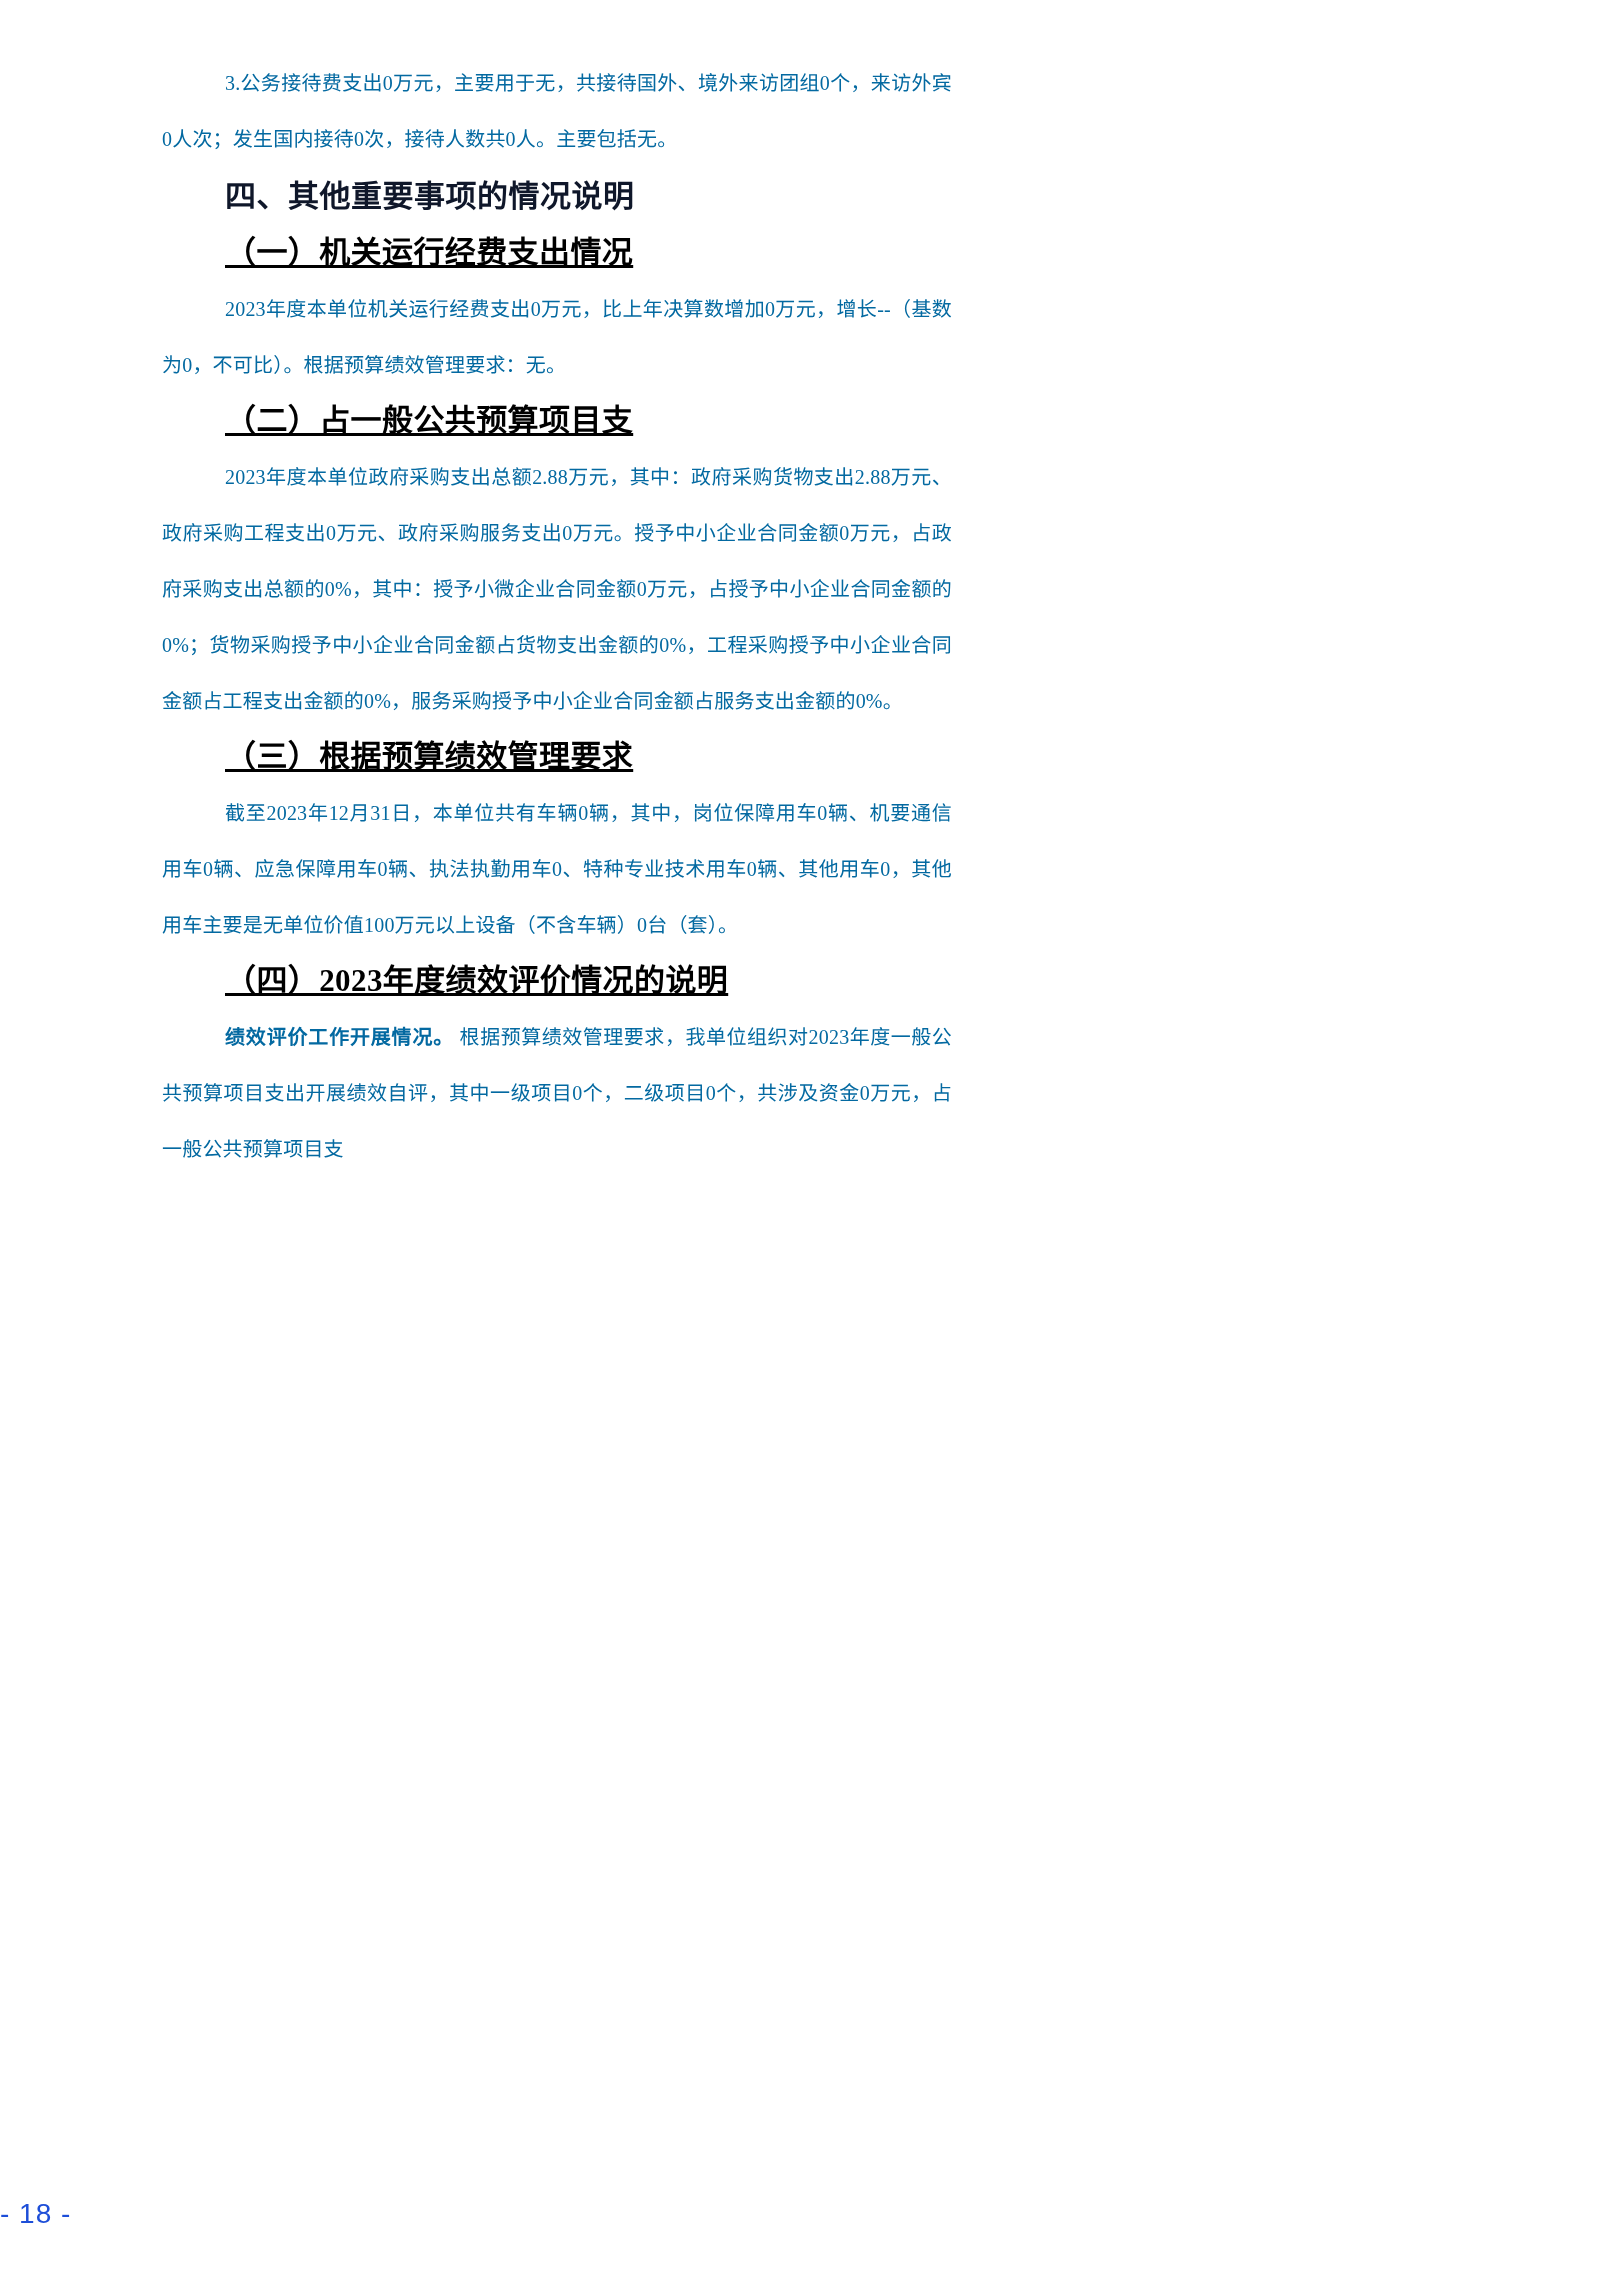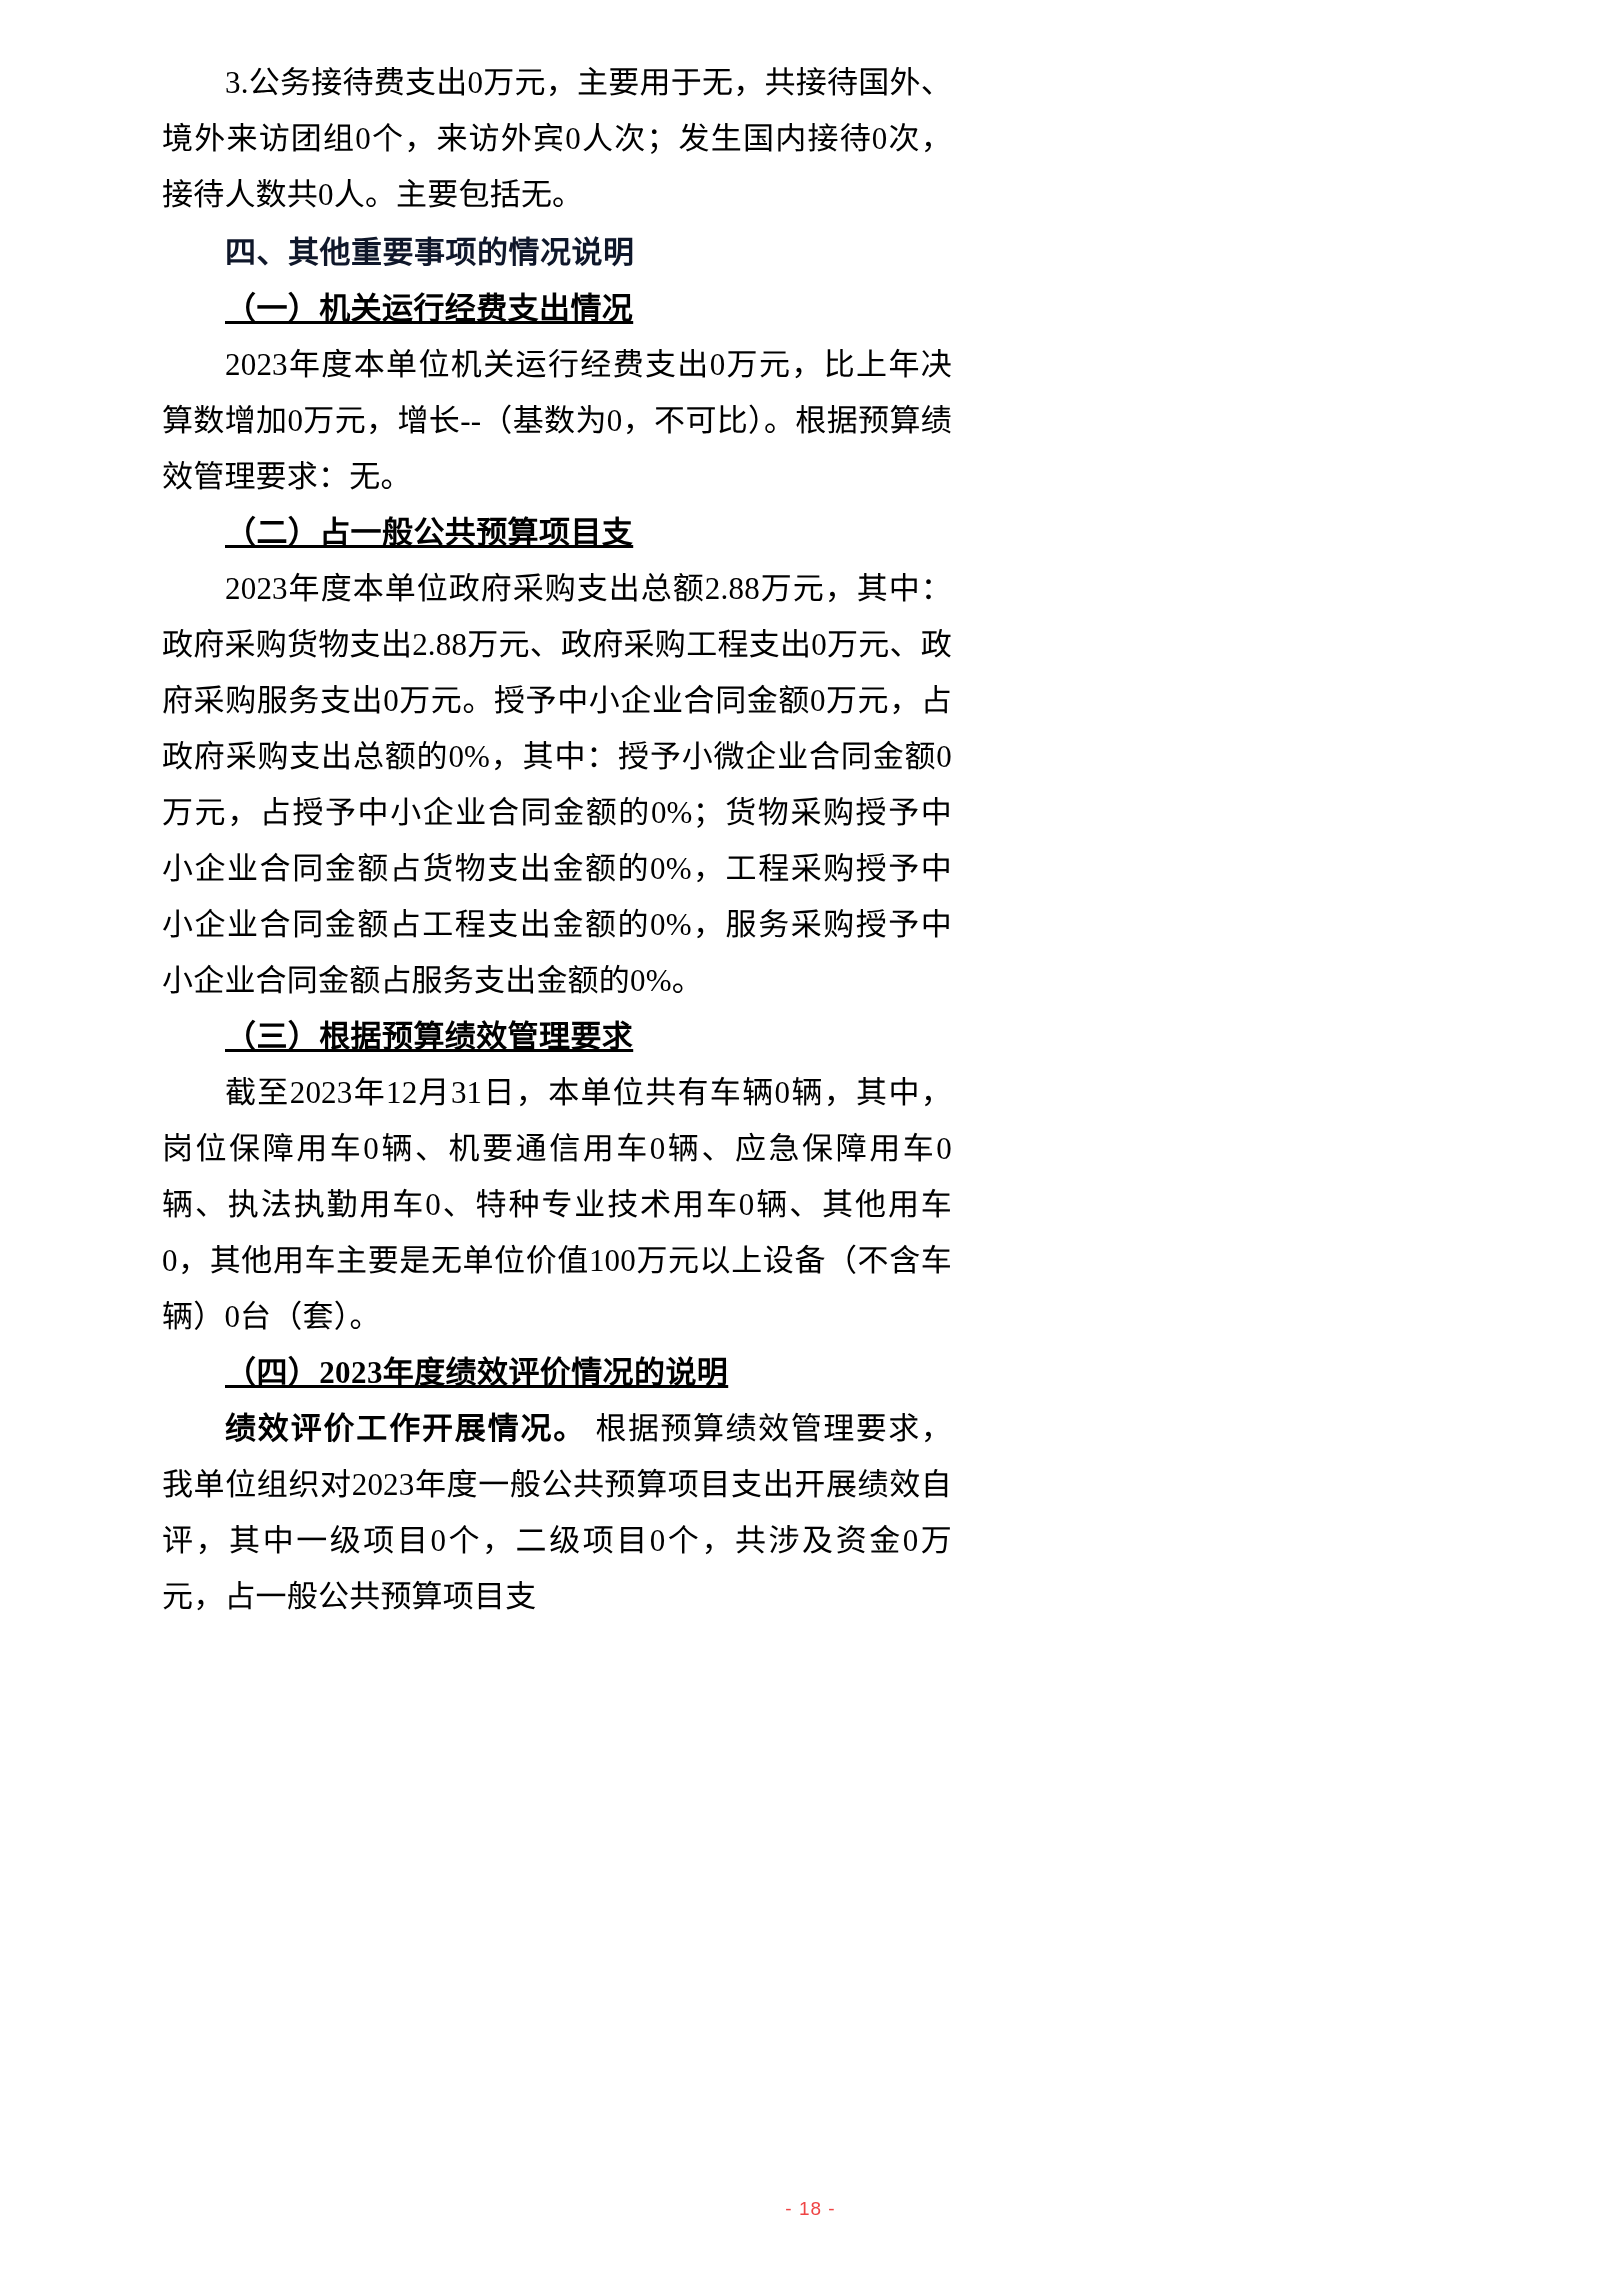--- a/index.html
+++ b/index.html
@@ -27,30 +27,30 @@
   .content {
     position: absolute;
     left: 162px;
     top: 55px;
     width: 790px;
   }
 
   
   .para {
     font-family: "Liberation Serif", "DejaVu Serif", serif;
-    font-size: 31px;
+    font-size: 20px;
     line-height: 56px;
     text-align: justify;
     text-align-last: left;
     text-justify: inter-character;
     letter-spacing: 0.2px;
     margin: 0 0 0 0;
     text-indent: 63px;
     word-break: break-all;
-    color: #000000;
+    color: #0369a1;
   }
 
   
   .h1cn {
     font-family: "Liberation Sans", "DejaVu Sans", sans-serif;
     font-size: 31px;
     line-height: 56px;
     font-weight: 700;
     text-indent: 63px;
     letter-spacing: 0.5px;
@@ -79,25 +79,25 @@
   }
 
   .spacer-sm { height: 2px; }
 
   
   .page-number {
     position: absolute;
     left: 0;
     right: 0;
     top: 2198px;
-    text-align: center;
+    text-align: left;
     font-family: "Liberation Sans", "DejaVu Sans", sans-serif;
-    font-size: 19px;
+    font-size: 28px;
     letter-spacing: 1px;
-    color: #ef4444;
+    color: #1d4ed8;
   }
 </style>
 </head>
 <body>
 
 <div class="page">
 
   <div class="content">
 
     <p class="para">3.公务接待费支出0万元，主要用于无，共接待国外、境外来访团组0个，来访外宾0人次；发生国内接待0次，接待人数共0人。主要包括无。</p>

